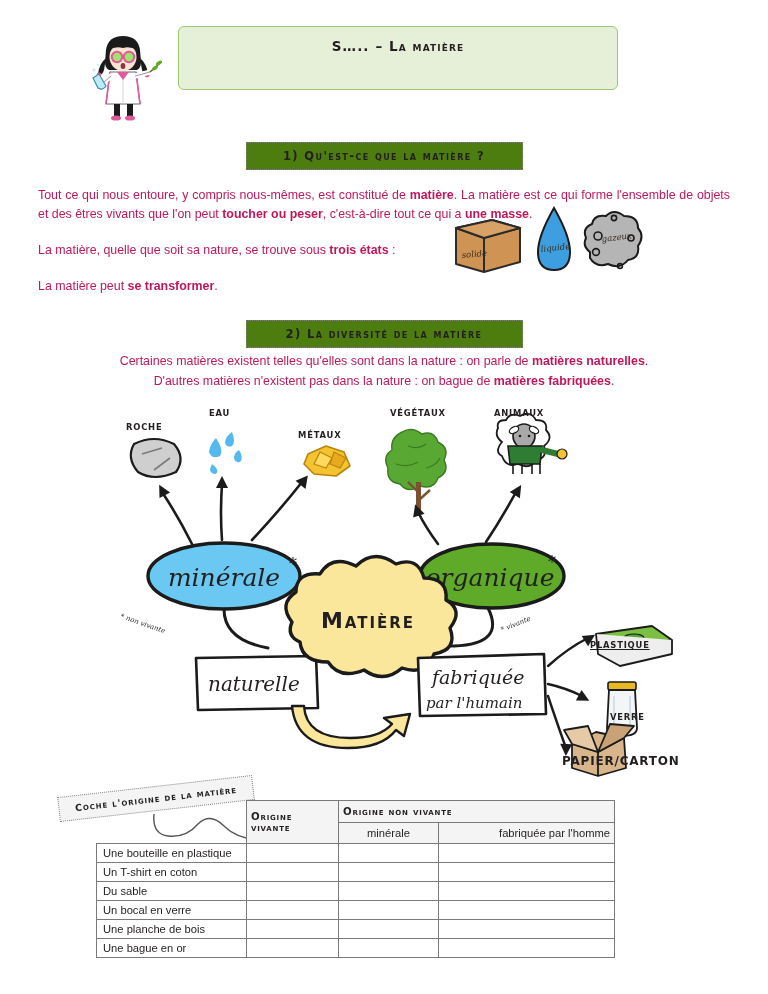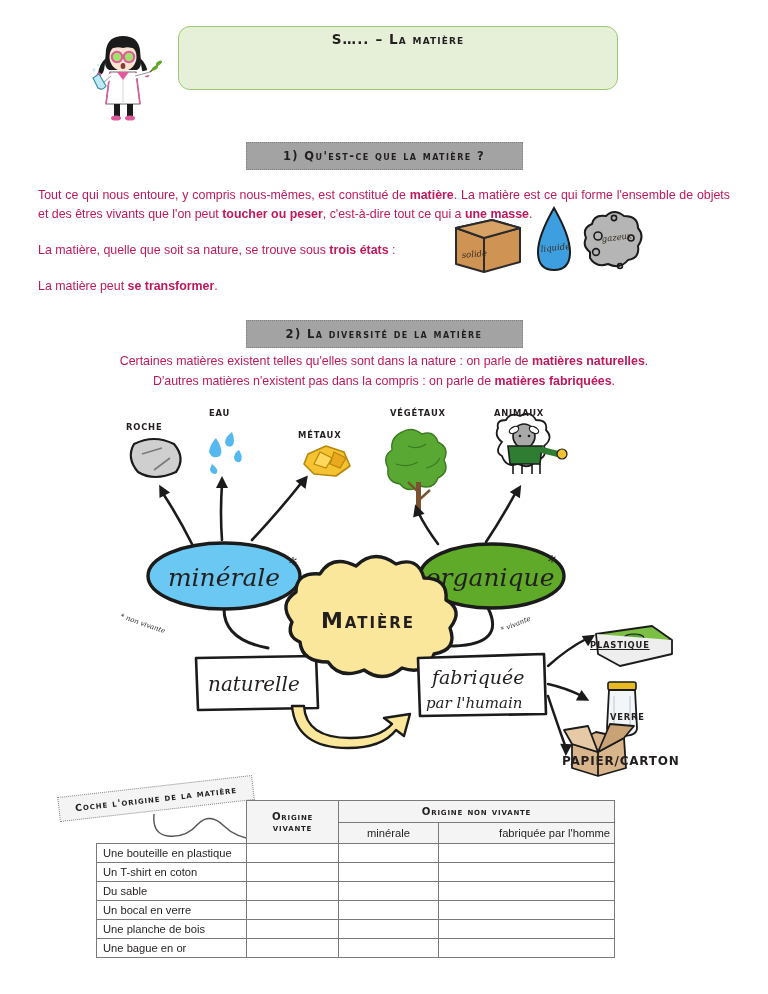--- a/index.html
+++ b/index.html
@@ -26,22 +26,22 @@
     margin-left: 84px;
     flex: 0 0 auto;
     position: relative;
   }
   .title-box {
     margin-left: 16px;
     width: 440px;
     min-height: 64px;
     background: #e6f0d8;
     border: 1.5px solid #9ec872;
-    border-radius: 12px;
-    padding: 2px 10px 12px 10px;
+    border-radius: 6px;
+    padding: 9px 10px 12px 10px;
     text-align: center;
   }
   .title-main {
     font-family: "DejaVu Sans", sans-serif;
     font-size: 13.5px;
     font-weight: bold;
     letter-spacing: 1.1px;
     font-variant: small-caps;
     color: #231f20;
     line-height: 1.5;
@@ -53,21 +53,21 @@
     letter-spacing: 0.9px;
     font-variant: small-caps;
     color: #231f20;
     margin-top: 4px;
   }
 
   
   .section-head {
     margin: 0 auto;
     border: 1.6px dotted #808080;
-    background: #a3a3a3;
+    background: #4d7c0f;
     text-align: center;
     font-family: "DejaVu Sans", sans-serif;
     font-weight: bold;
     font-size: 11.5px;
     font-variant: small-caps;
     letter-spacing: 1.4px;
     padding: 6px 26px 6px 26px;
     color: #231f20;
   }
   .sh1 { width: 277px; margin-top: 20px; }
@@ -157,21 +157,20 @@
     color: #231f20;
   }
   .ex-table td, .ex-table th { border: 1px solid #7a7a7a; }
   .ex-table .hdr {
     background: #f4f4f4;
     font-family: "DejaVu Sans", sans-serif;
     font-weight: bold;
     font-variant: small-caps;
     font-size: 10.2px;
     letter-spacing: 0.8px;
-    text-align: center;
     padding: 5px 4px;
   }
   .ex-table .subhdr {
     background: #f4f4f4;
     text-align: center;
     font-size: 11.2px;
     padding: 4px;
   }
   .ex-table .rowlabel {
     text-align: left;
@@ -280,21 +279,21 @@
       <circle cx="172" cy="66" r="2.4" fill="none" stroke="#1b1b1b" stroke-width="1.6"></circle>
     </g>
     <text class="hand-label" x="154" y="42" fill="#2b2b2b" transform="rotate(-7 154 42)">gazeux</text>
   </svg>
 </div>
 
 <div class="section-head sh2">2)  La diversité de la matière</div>
 
 <div class="body-text p-center">
   <span>Certaines matières existent telles qu'elles sont dans la nature : on parle de </span><b>matières naturelles</b><span>.</span><br>
-  <span>D'autres matières n'existent pas dans la compris : on parle de </span><b>matières fabriquées</b><span>.</span>
+  <span>D'autres matières n'existent pas dans la nature : on bague de </span><b>matières fabriquées</b><span>.</span>
 </div>
 
 <div class="mindmap">
   <svg viewBox="0 0 580 382" width="580" height="382">
 
     <g>
       <path d="M38 48 Q58 38 78 48 Q90 62 80 76 Q58 86 42 76 Q30 62 38 48 Z" fill="#cfcfcf" stroke="#1b1b1b" stroke-width="2.2" stroke-linejoin="round"></path>
       <path d="M46 58 L66 52 M58 74 L74 62" stroke="#7a7a7a" stroke-width="1.6" fill="none"></path>
       <text class="mm-cap" x="30" y="34">ROCHE</text>
     </g>

